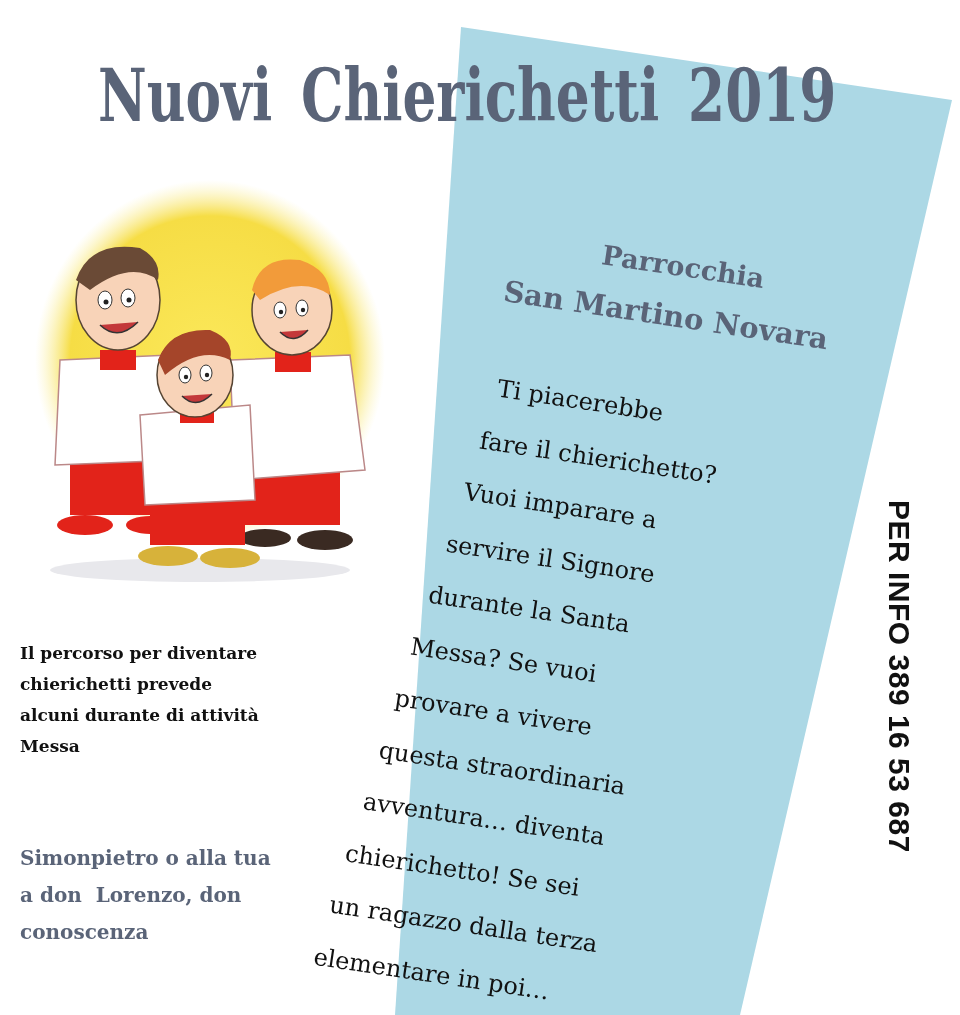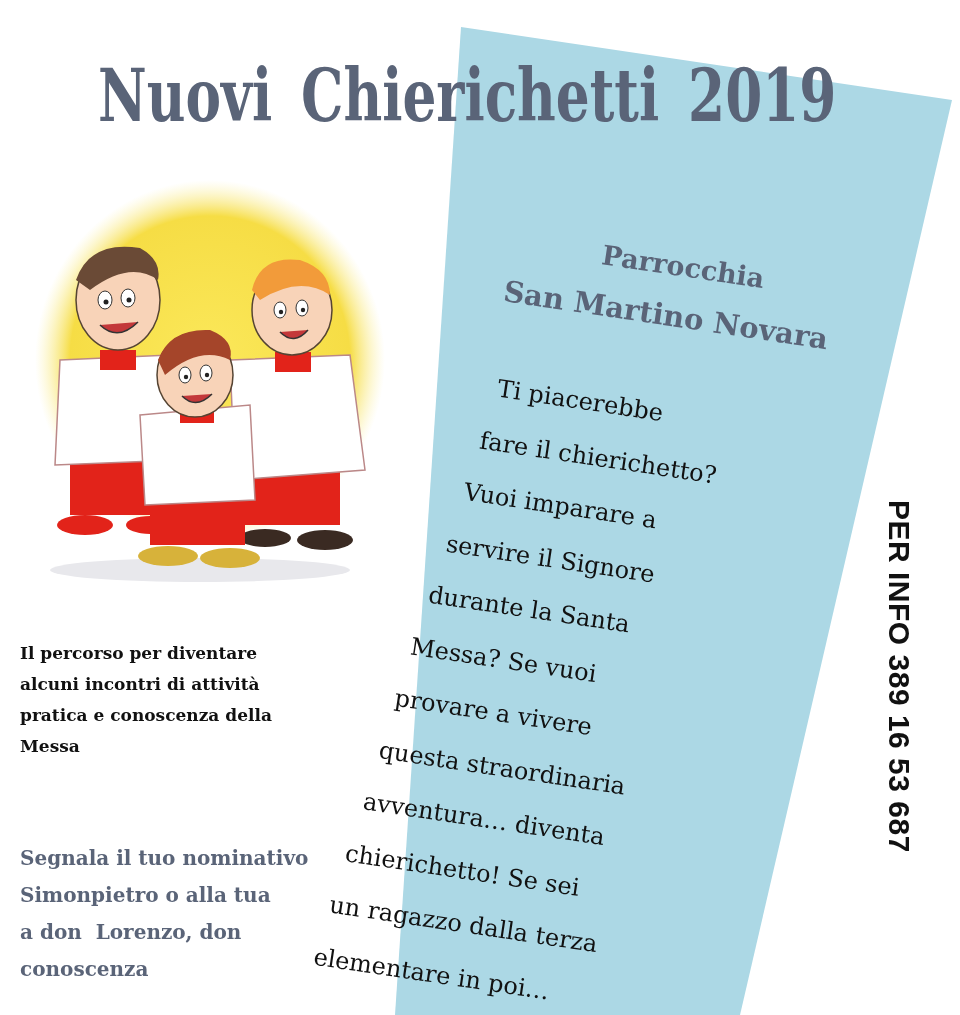--- a/index.html
+++ b/index.html
@@ -122,23 +122,22 @@
   <div style="margin-left:-40px">avventura… diventa</div>
   <div style="margin-left:-50px">chierichetto!  Se sei</div>
   <div style="margin-left:-58px">un ragazzo dalla terza</div>
   <div style="margin-left:-66px">elementare in poi…</div>
 </div>
 
 <div class="info-vertical">PER INFO 389 16 53 687</div>
 
 <div class="left-bold">
   <div>Il percorso per diventare</div>
-  <div>alcuni incontri di attività</div>
-  <div>pratica e conoscenza della</div>
+  <div>chierichetti prevede</div>
+  <div>alcuni durante di attività</div>
   <div>Messa</div>
 </div>
 
 <div class="left-contact">
-  <div>Segnala il tuo nominativo</div>
   <div>Simonpietro o alla tua</div>
   <div style="white-space:pre">a don  Lorenzo, don</div>
   <div>conoscenza</div>
 </div>
 
 </body></html>

